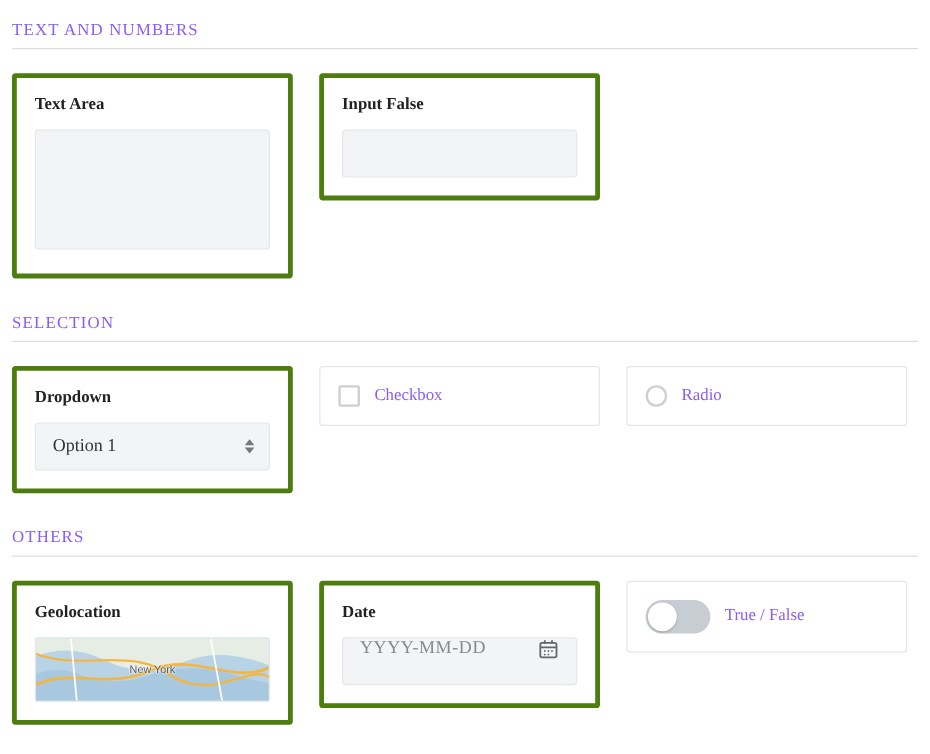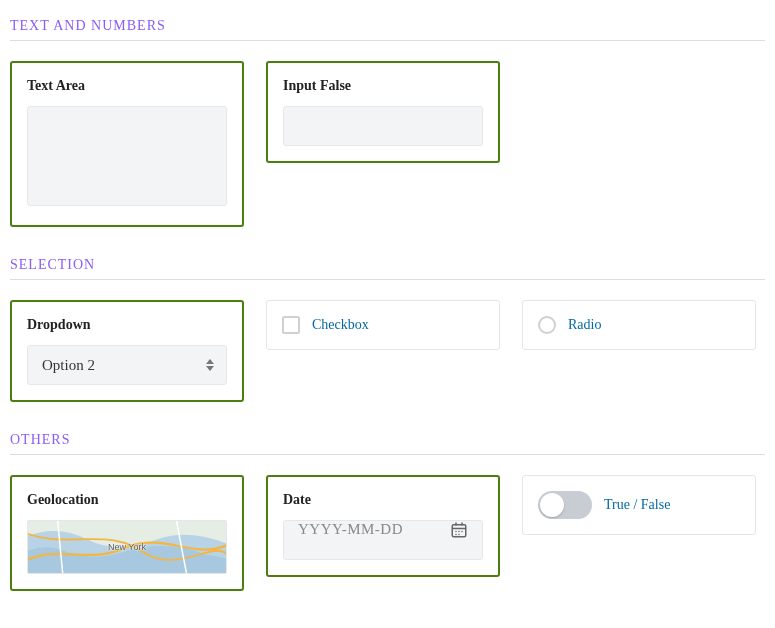--- a/index.html
+++ b/index.html
@@ -30,21 +30,21 @@
       margin-left: 0;
       margin-right: 0;
     }
     .row {
       display: flex;
       gap: 22px;
       margin-bottom: 30px;
       align-items: flex-start;
     }
     .card {
-      border: 2px solid #4d7c0f;
+      border: 4px solid #4d7c0f;
       border-radius: 3px;
       padding: 15px;
       width: 234px;
       background: #fff;
     }
     .card-label {
       font-size: 14px;
       font-weight: 600;
       color: #222;
       margin-bottom: 12px;
@@ -127,21 +127,21 @@
     .radio-circle {
       width: 18px;
       height: 18px;
       border: 2px solid #d0d0d0;
       border-radius: 50%;
       background: #fff;
       cursor: pointer;
     }
     .inline-label {
       font-size: 14px;
-      color: #0369a1;
+      color: #8b5cf6;
     }
     .map-placeholder {
       width: 100%;
       height: 54px;
       border: 1px solid #e5e7ea;
       border-radius: 2px;
       position: relative;
       overflow: hidden;
       background: #dfe8ee;
     }
@@ -222,21 +222,21 @@
 </div>
 
 <h2 class="section-title">SELECTION</h2>
 <hr class="section-divider">
 
 <div class="row">
 
   <div class="card">
     <label class="card-label">Dropdown</label>
     <div class="dropdown-wrap">
-      <span class="dropdown-value">Option 2</span>
+      <span class="dropdown-value">Option 1</span>
       <span class="dropdown-caret">
         <span class="caret-up"></span>
         <span class="caret-down"></span>
       </span>
     </div>
   </div>
 
   <div class="inline-card">
     <span class="checkbox-box"></span>
     <span class="inline-label">Checkbox</span>

